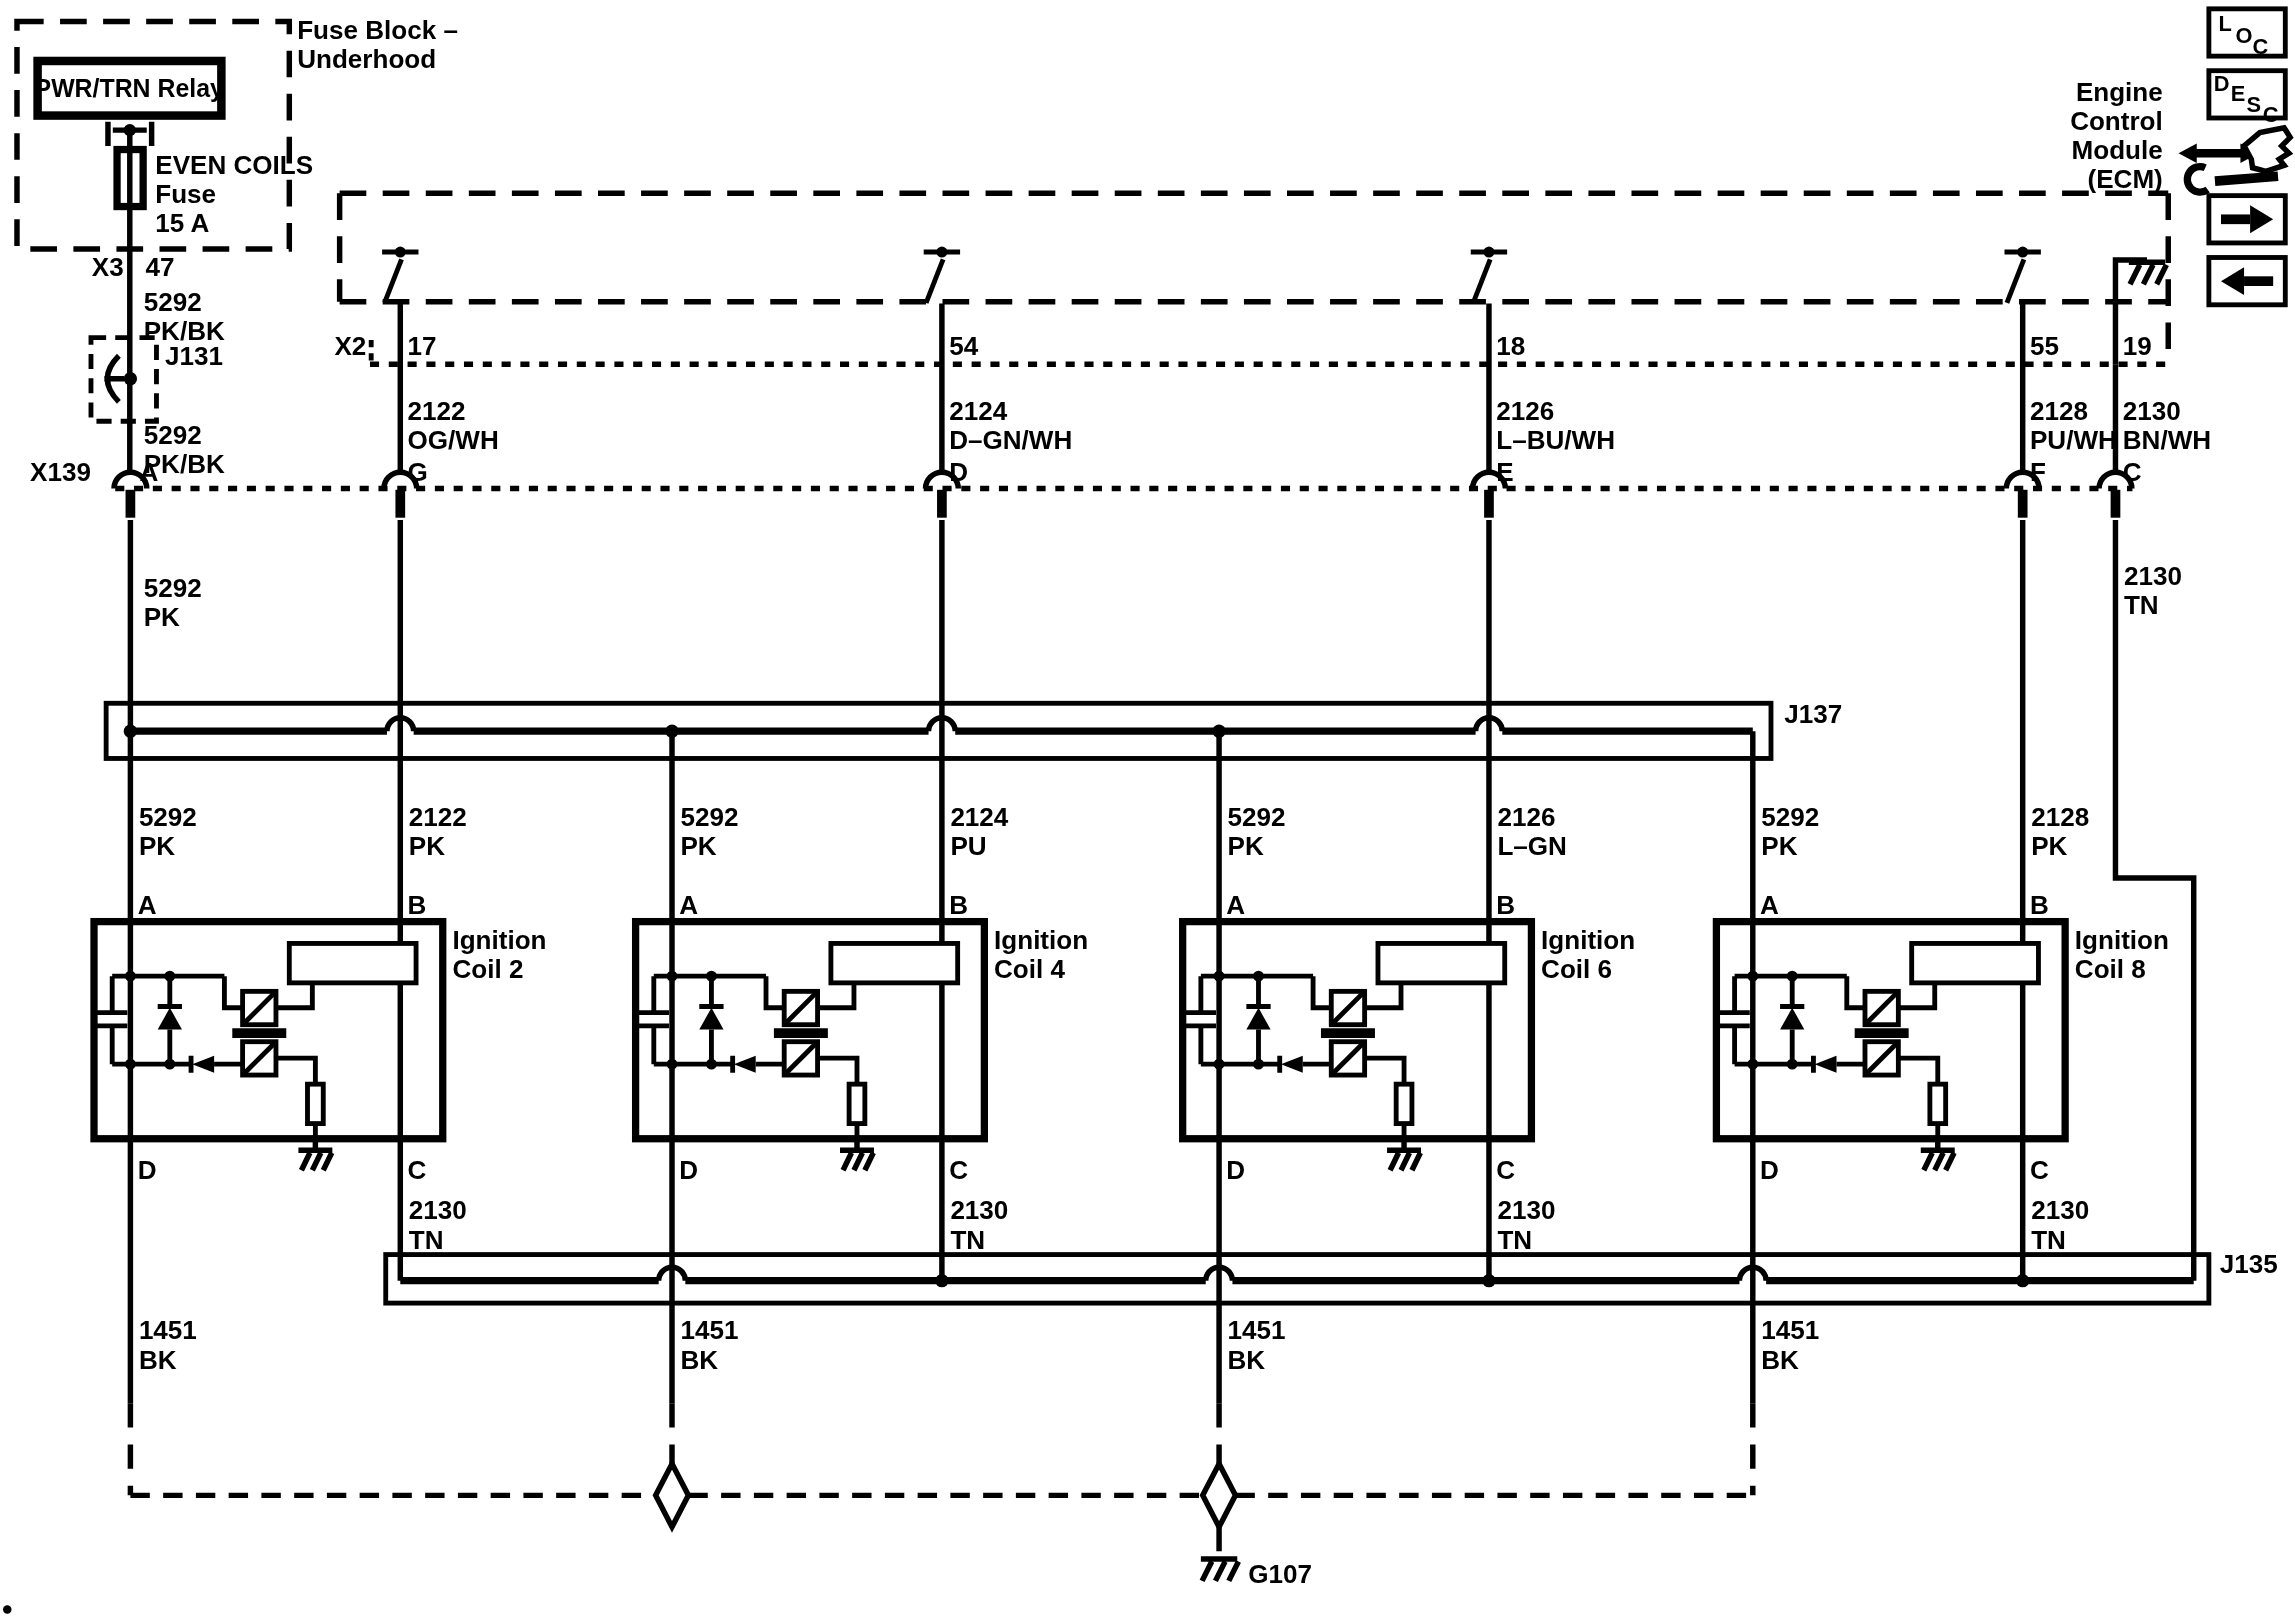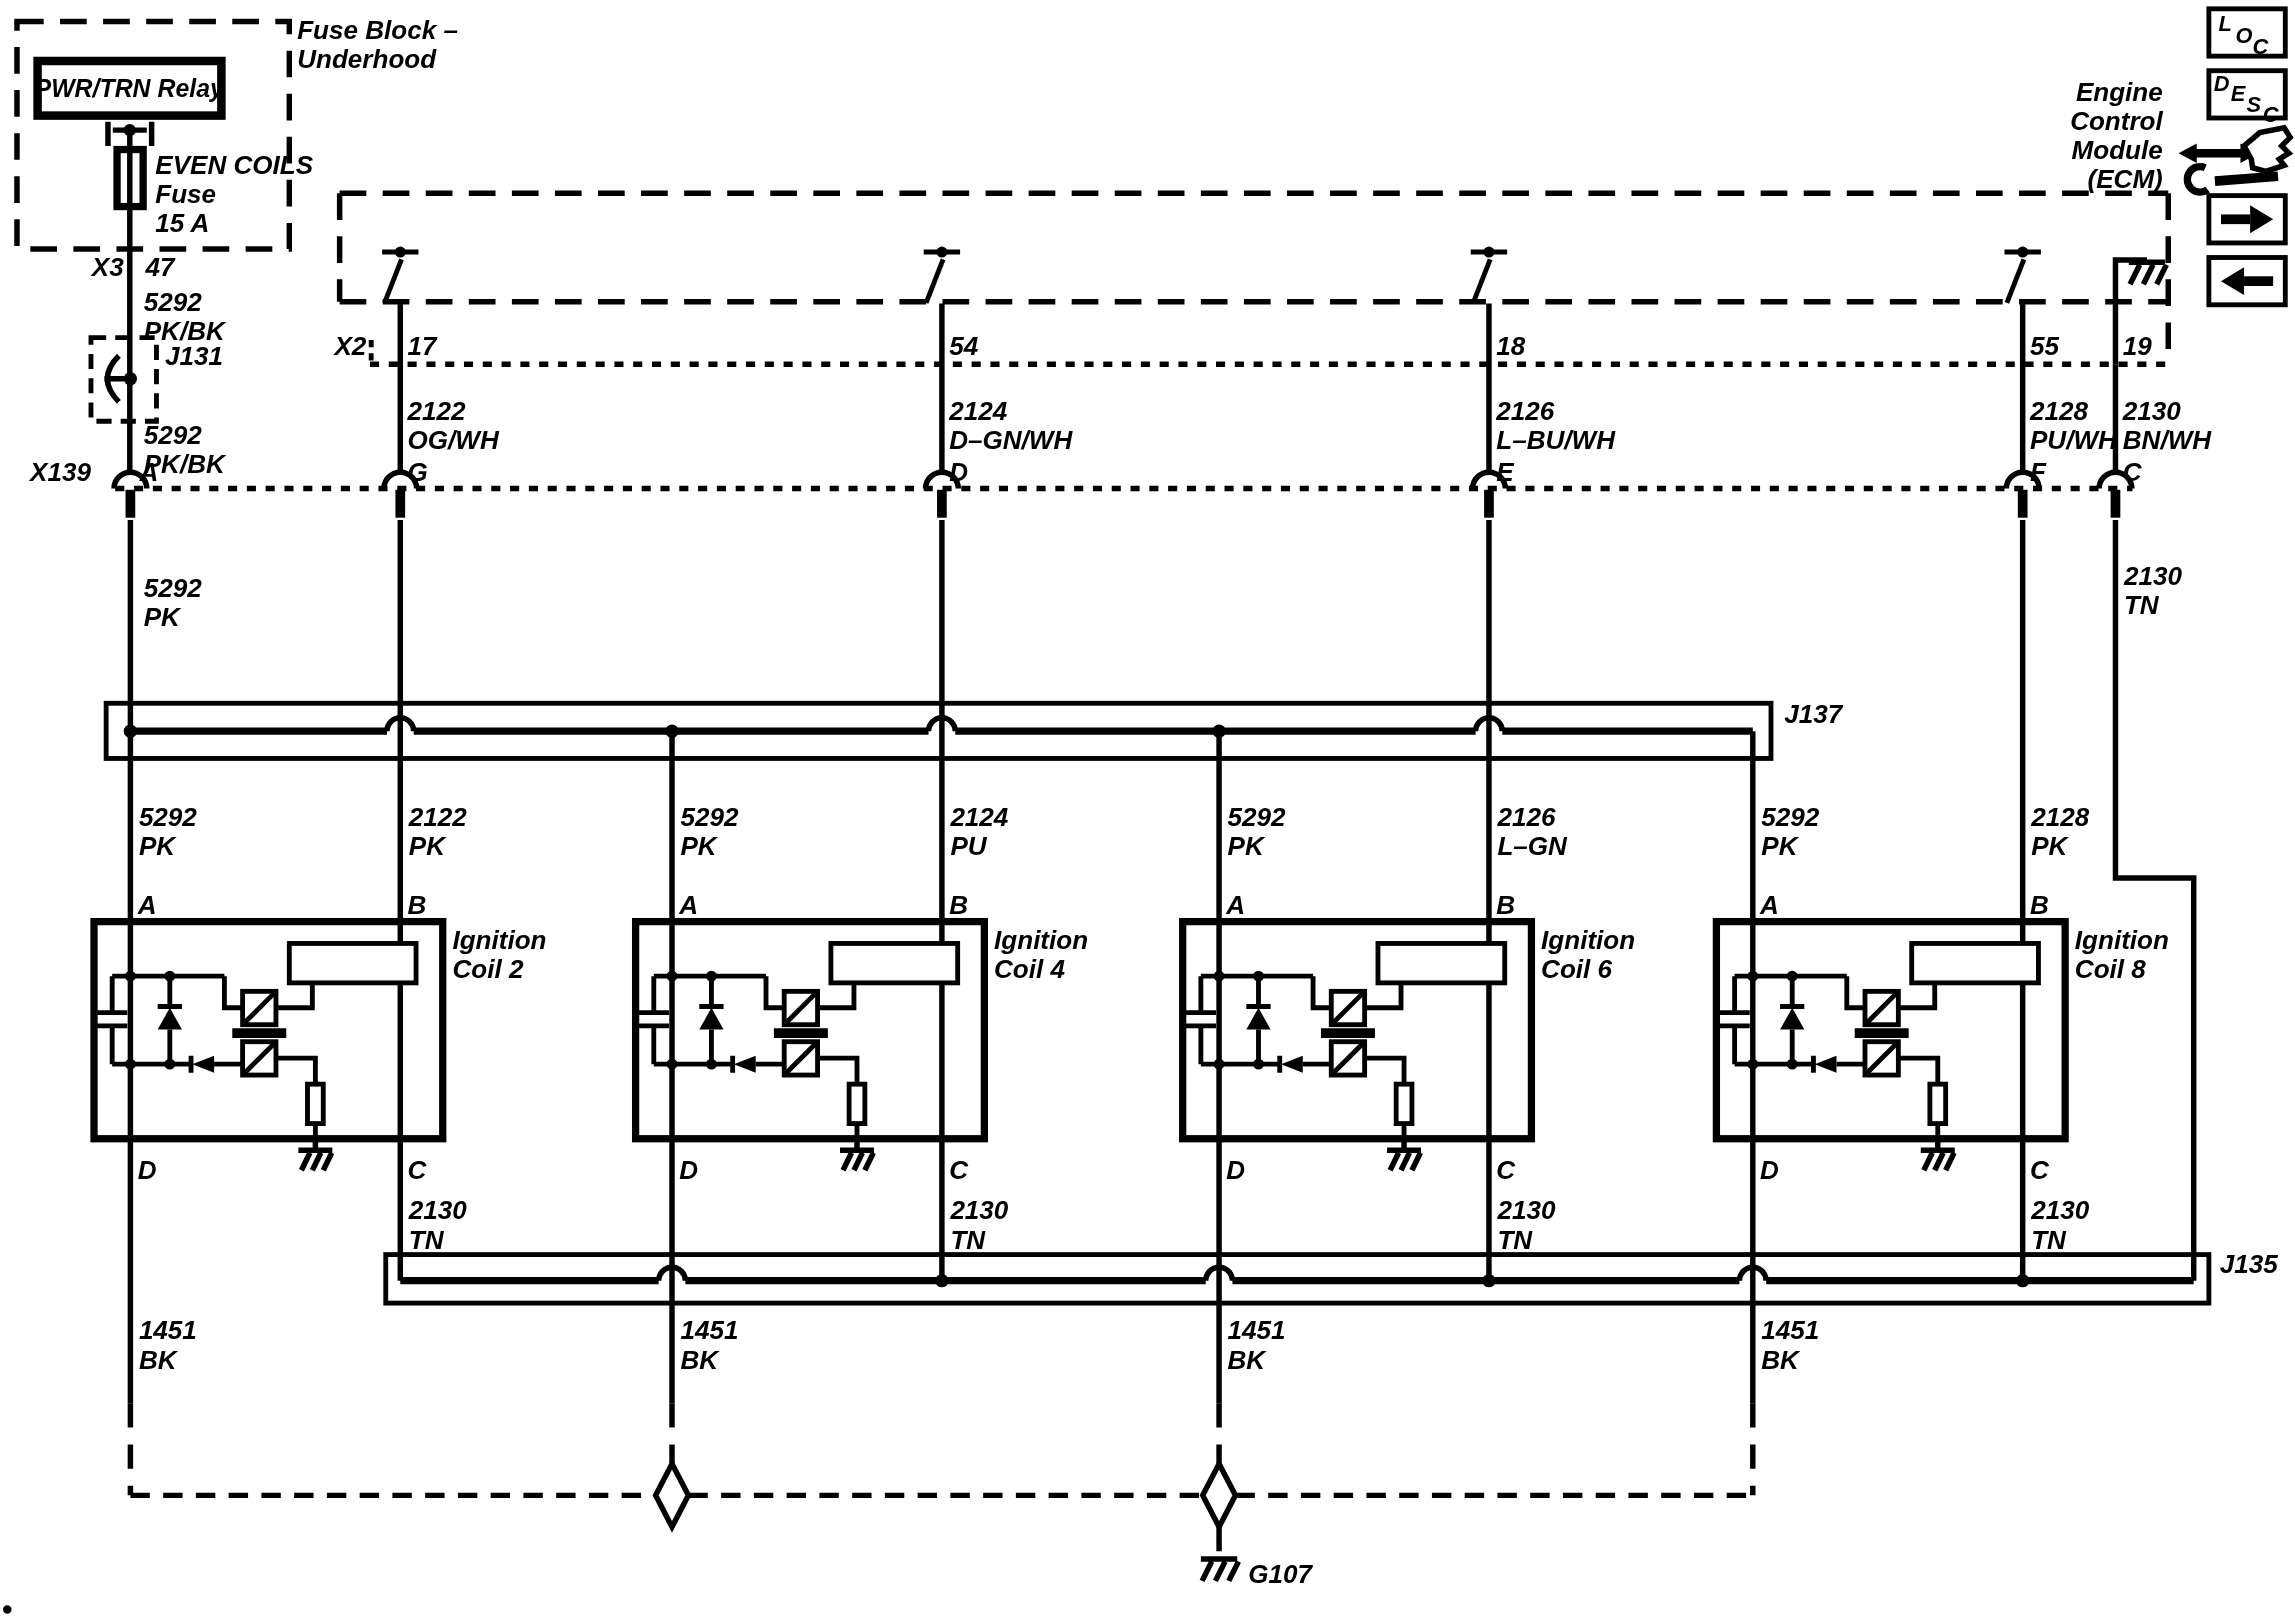--- a/index.html
+++ b/index.html
@@ -1,16 +1,16 @@
 <!DOCTYPE html>
 <html style="font-size:9.7px"><head>
 <meta charset="utf-8">
 <style>
   html,body{margin:0;padding:0;background:#ffffff;}
-  #stage{position:relative;width:2295px;height:1617px;background:#fff;font-style:italic;}
+  #stage{position:relative;width:2295px;height:1617px;background:#fff;}
   svg{display:block;position:absolute;left:0;top:0;}
   .t{font-family:"Liberation Sans",sans-serif;font-weight:bold;font-size:43px;fill:#000;}
   .tm{text-anchor:middle}
   .te{text-anchor:end}
   .ts{font-size:36px}
   .w{stroke:#000;fill:none;stroke-width:9}
   .w12{stroke:#000;fill:none;stroke-width:12}
   .box{stroke:#000;fill:none;stroke-width:12}
   .thin{stroke:#000;fill:none;stroke-width:8}
 </style>

